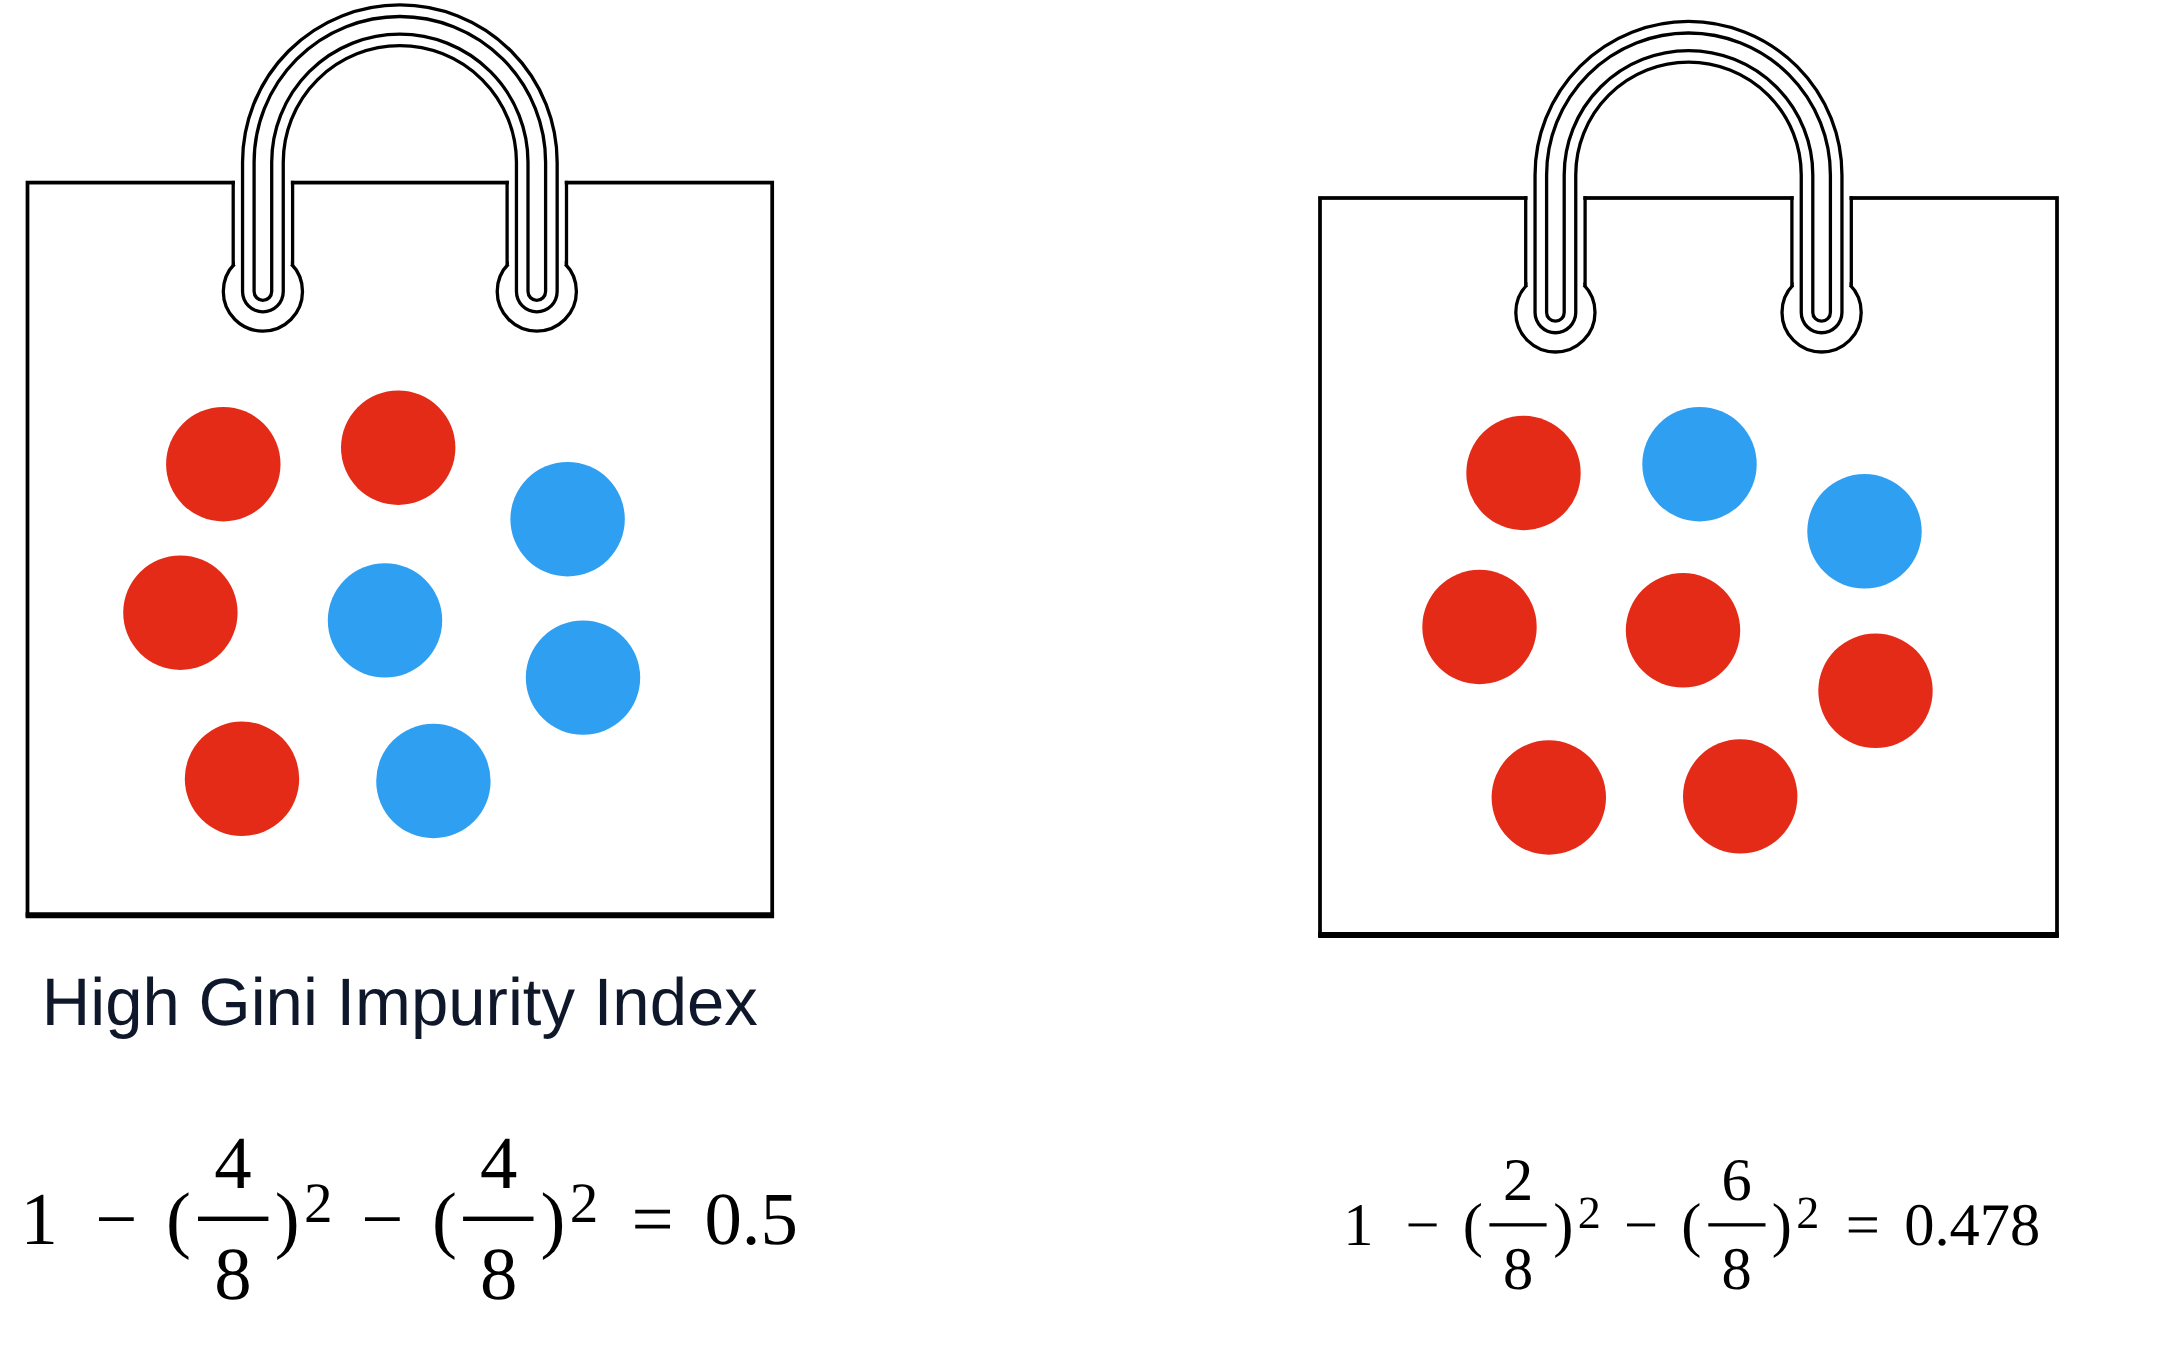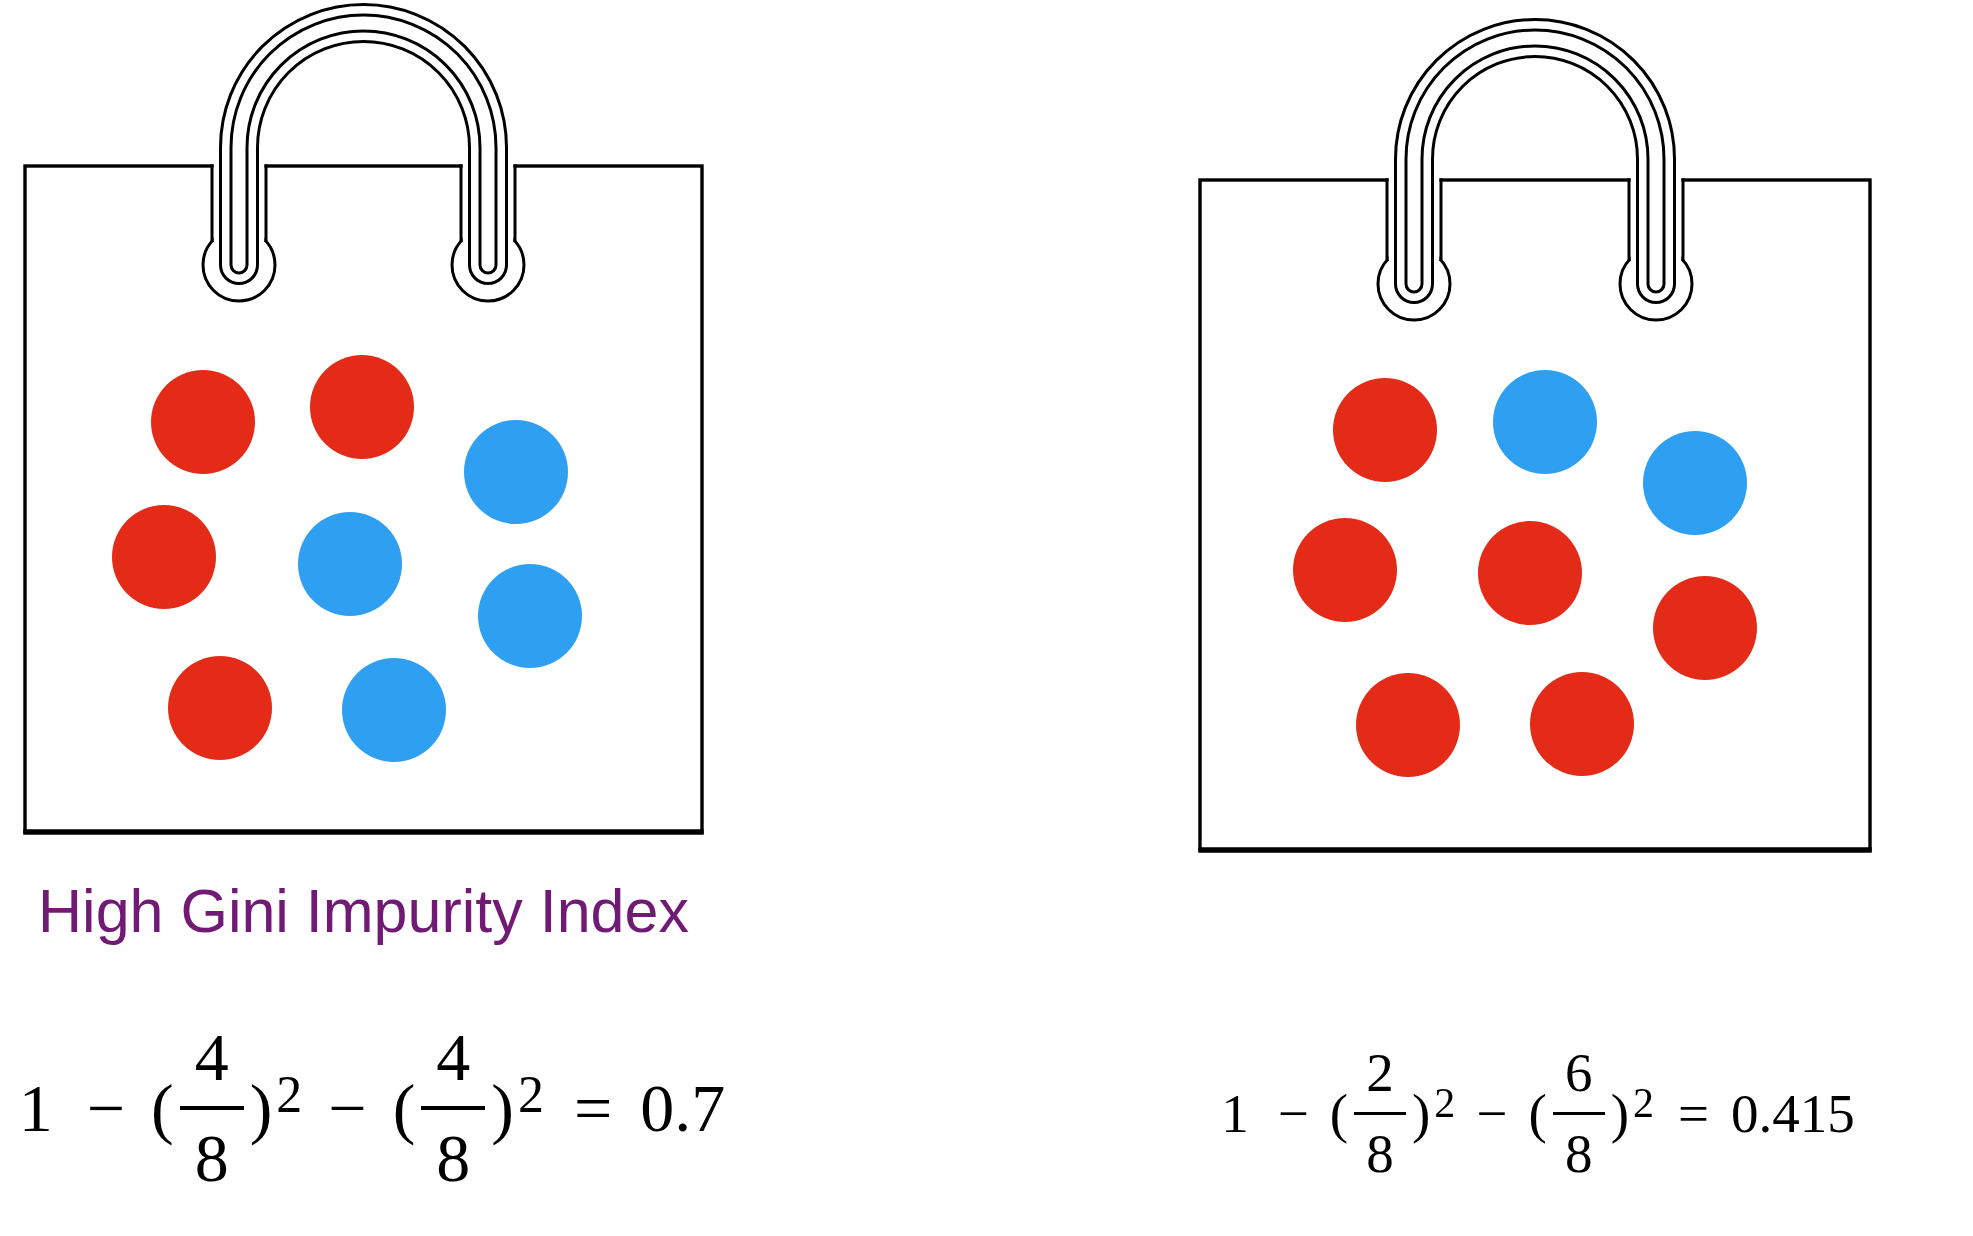--- a/index.html
+++ b/index.html
@@ -1,19 +1,19 @@
 <!DOCTYPE html>
 <html><head>
 <meta charset="utf-8">
 <style>
   html,body{margin:0;padding:0;background:#ffffff;}
   #stage{position:relative;width:1973px;height:1236px;background:#ffffff;overflow:hidden;
          font-family:"Liberation Sans",sans-serif;}
   #bags-svg{position:absolute;left:0;top:0;}
-  .bag-label{position:absolute;font-family:"Liberation Sans",sans-serif;color:#701a75;
+  .bag-label{position:absolute;font-family:"Liberation Sans",sans-serif;color:#0f172a;
              font-size:61px;line-height:1;text-align:center;white-space:nowrap;}
   #label-0{left:25px;top:881px;width:677px;}
   #label-1{left:1209px;top:881px;width:670px;}
 
   .formula{position:absolute;display:flex;align-items:center;justify-content:center;
            font-family:"Liberation Serif","DejaVu Serif",serif;color:#000;white-space:nowrap;}
   .formula .t{font-size:var(--fs);line-height:1;}
   .formula .lead{margin-right:10px;}
   .formula .op{margin:0 var(--opm);}
   .formula .eq{margin:0 var(--eqm);}
@@ -104,21 +104,21 @@
       <span class="t op">−</span>
       <span class="t paren">(</span>
       <span class="frac">
         <span class="num">4</span>
         <span class="bar"></span>
         <span class="den">8</span>
       </span>
       <span class="t paren">)</span>
       <span class="sup">2</span>
       <span class="t op eq">=</span>
-      <span class="t result">0.7</span>
+      <span class="t result">0.5</span>
     </div>
   <div class="formula" id="formula-1">
       <span class="t lead">1</span>
       <span class="t op">−</span>
       <span class="t paren">(</span>
       <span class="frac">
         <span class="num">2</span>
         <span class="bar"></span>
         <span class="den">8</span>
       </span>
@@ -127,15 +127,15 @@
       <span class="t op">−</span>
       <span class="t paren">(</span>
       <span class="frac">
         <span class="num">6</span>
         <span class="bar"></span>
         <span class="den">8</span>
       </span>
       <span class="t paren">)</span>
       <span class="sup">2</span>
       <span class="t op eq">=</span>
-      <span class="t result">0.415</span>
+      <span class="t result">0.478</span>
     </div>
 </div>
 
 </body></html>

